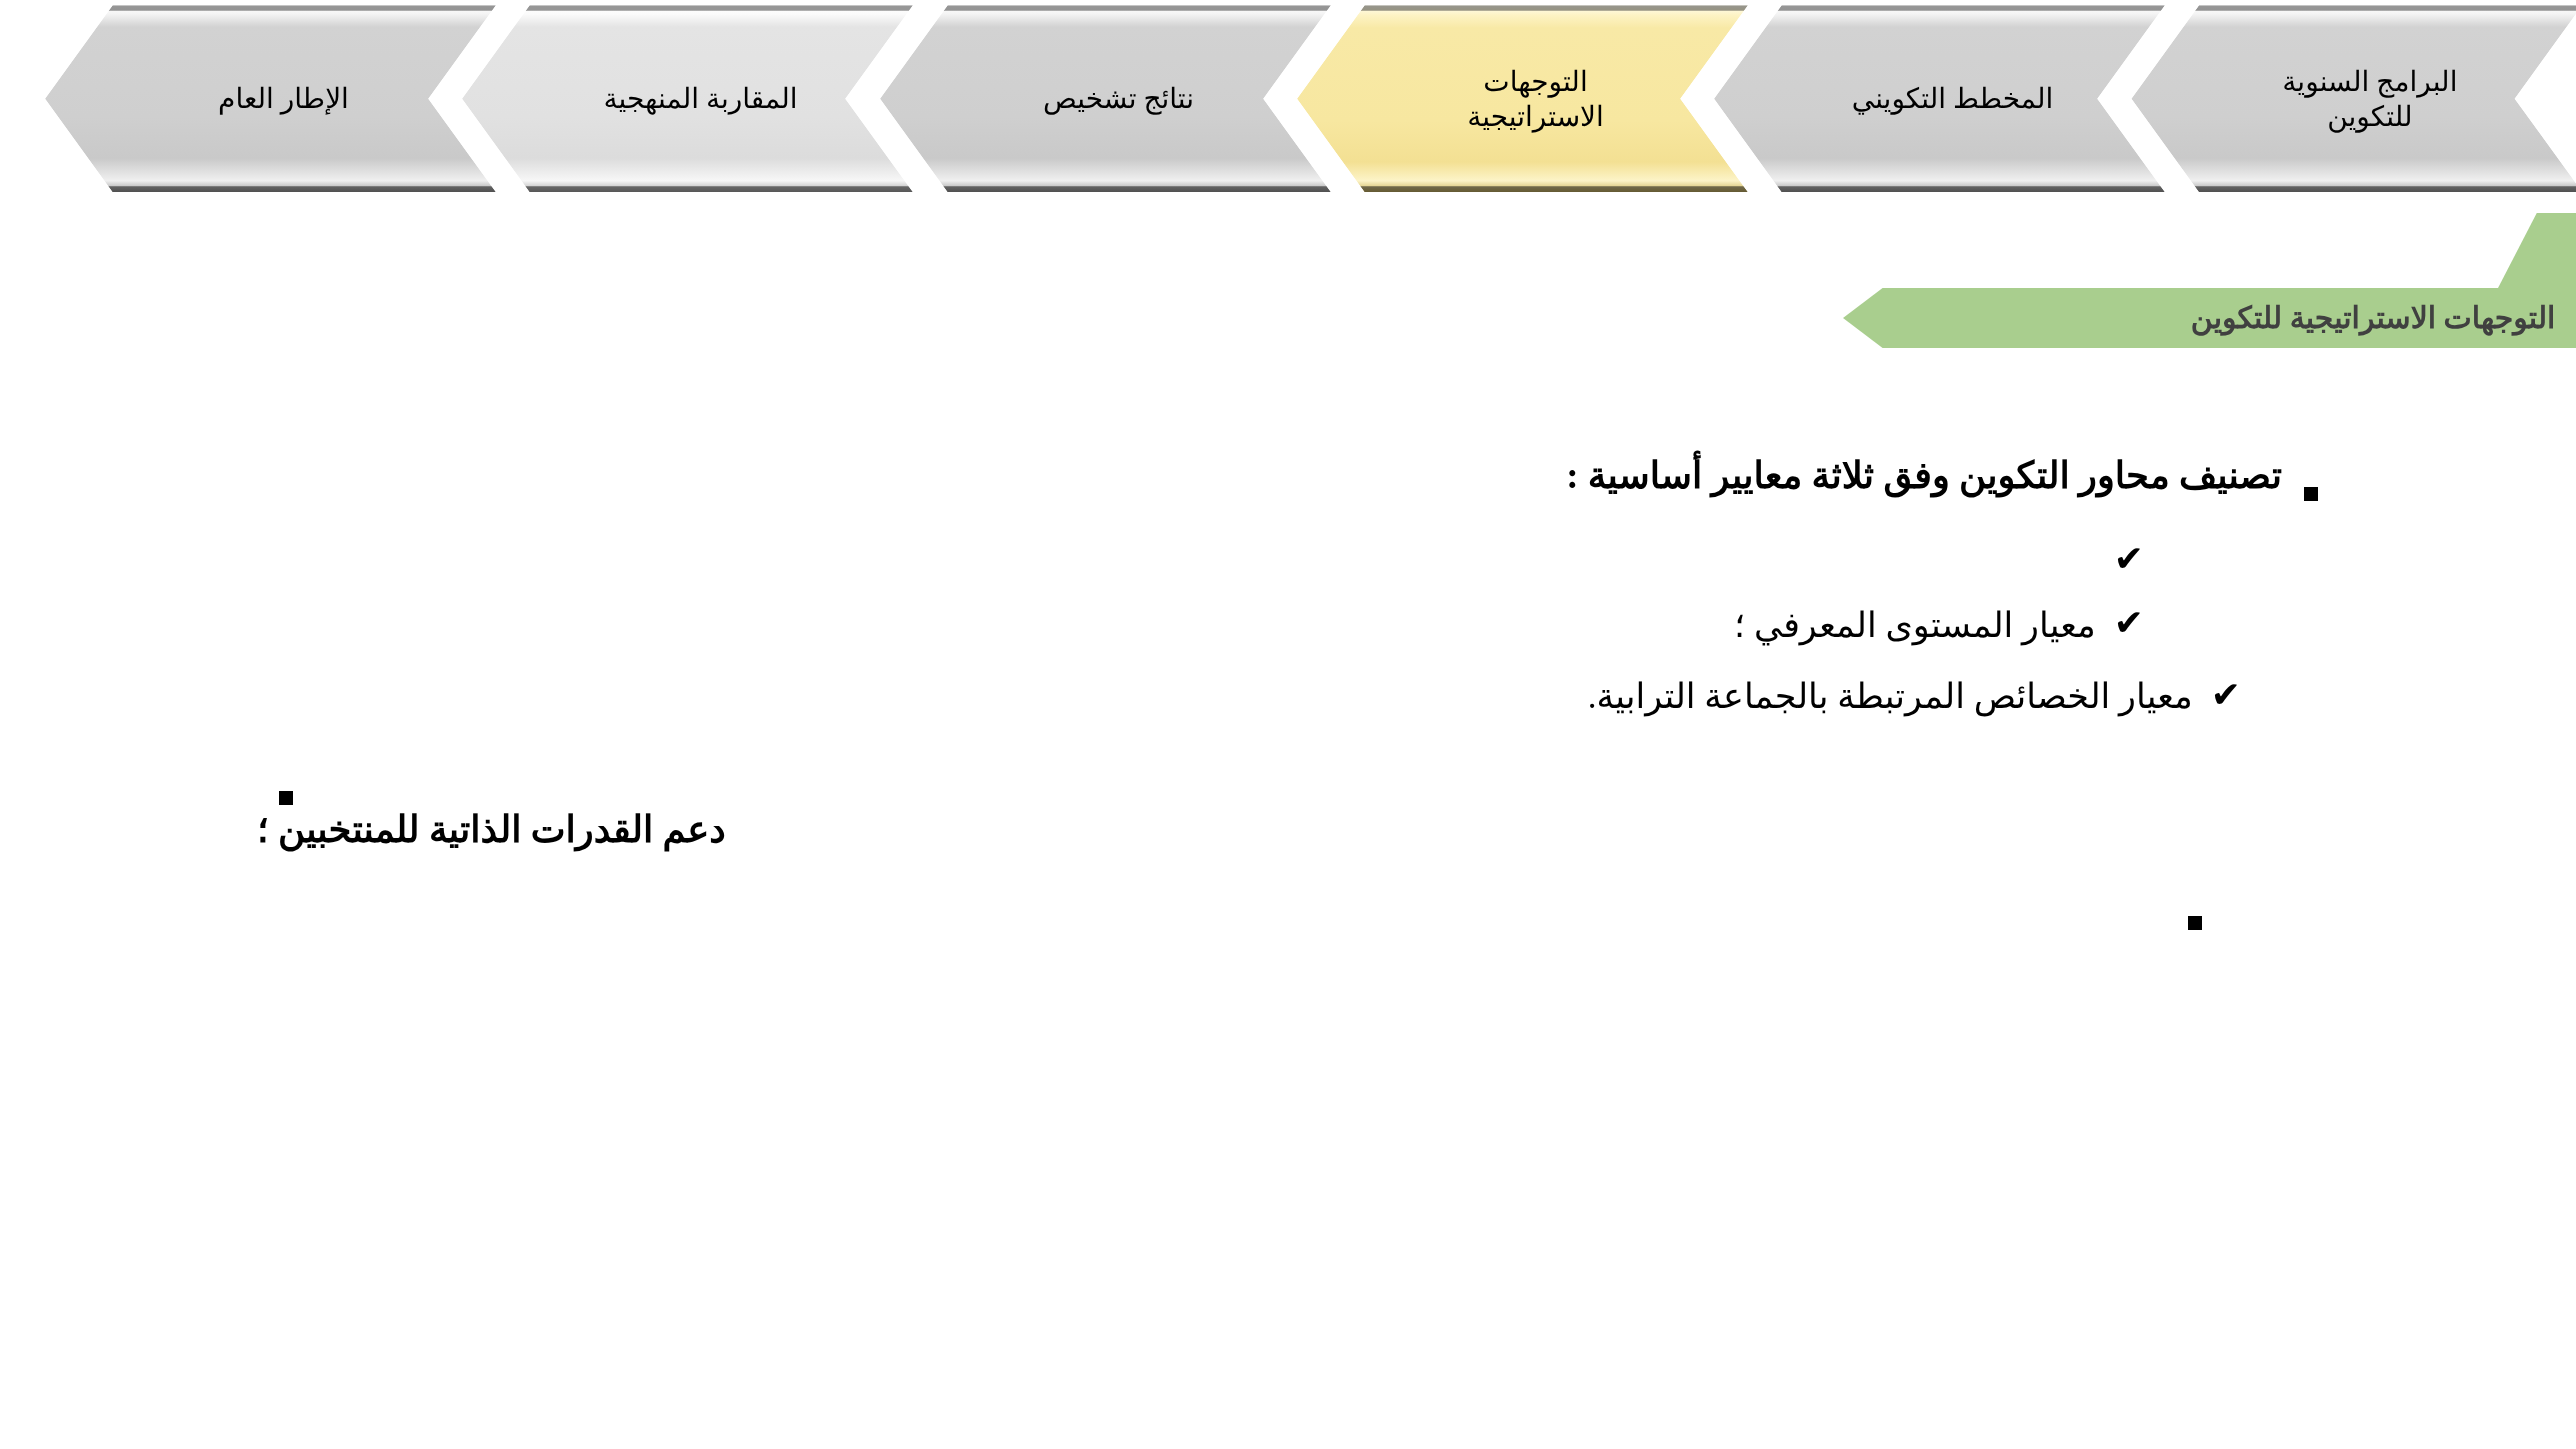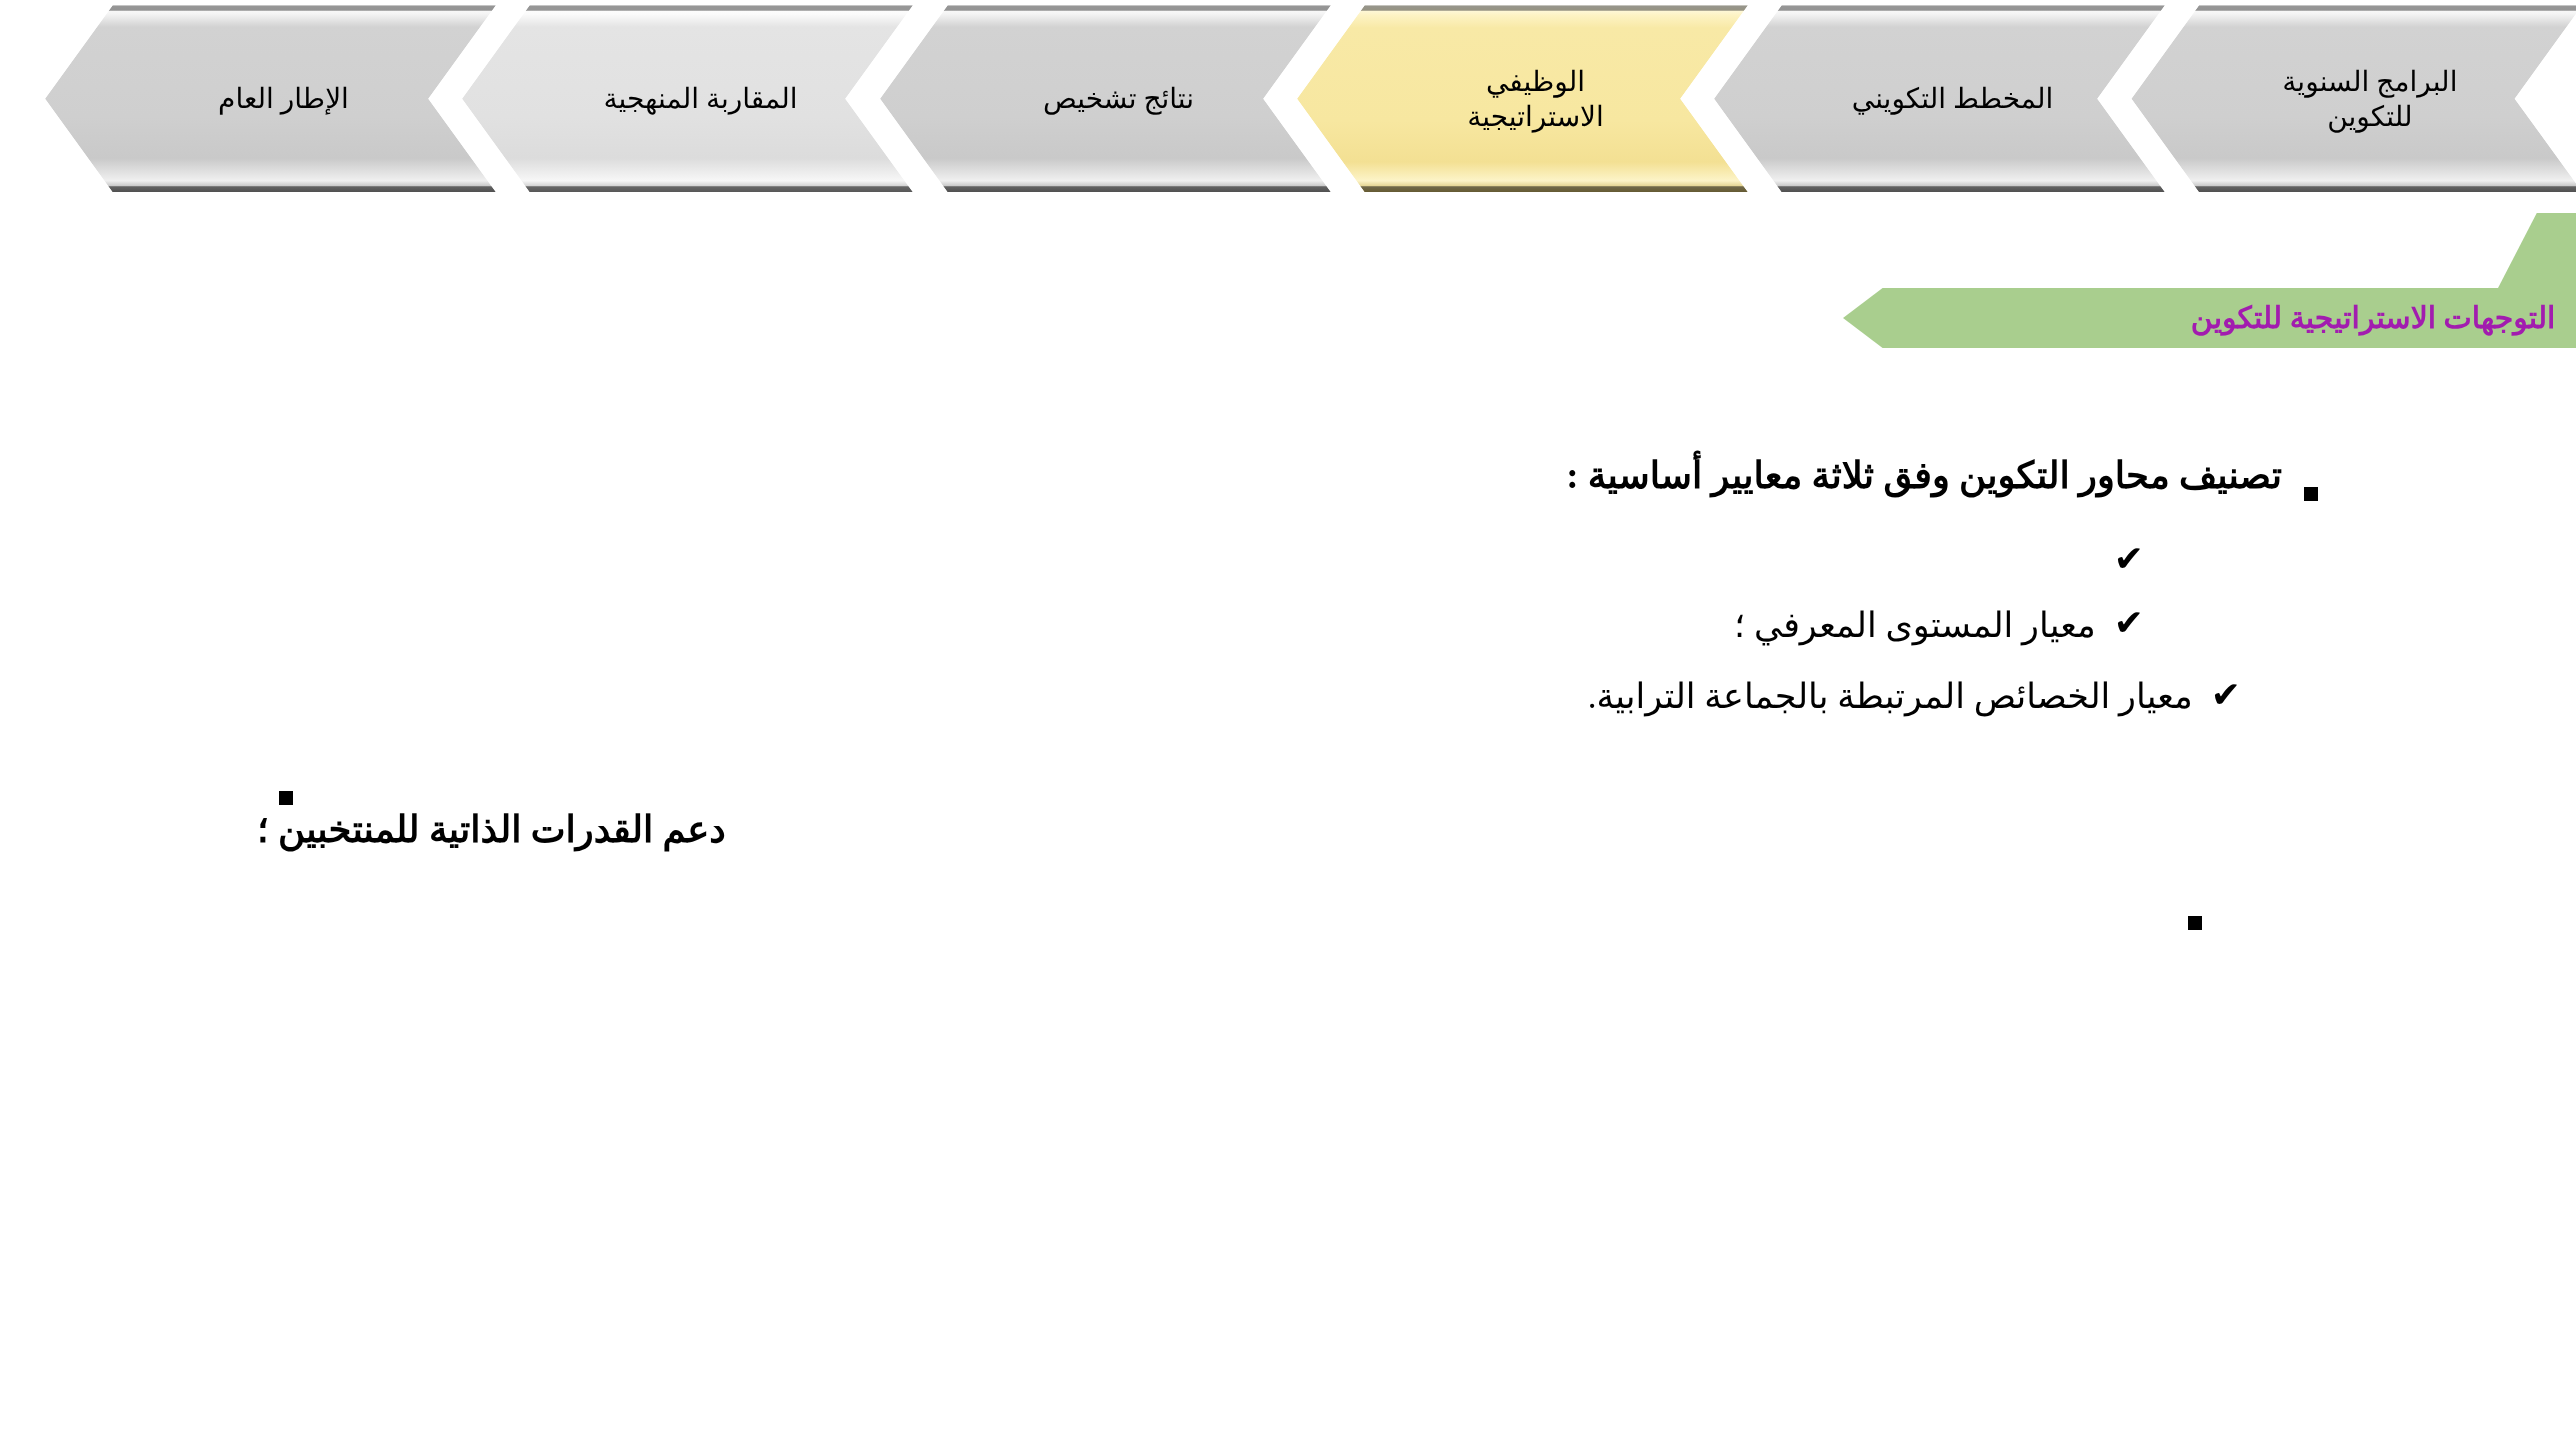--- a/index.html
+++ b/index.html
@@ -113,21 +113,21 @@
     display: flex;
     align-items: center;
     justify-content: flex-start;
     box-sizing: border-box;
     padding-right: 20.6px;
   }
   #title-ribbon .band .txt {
     font-family: "Liberation Serif", "DejaVu Serif", serif;
     font-weight: bold;
     font-size: 30px;
-    color: #a21caf;
+    color: #404040;
     line-height: 1;
     white-space: nowrap;
   }
 
   
   #body {
     position: absolute;
     right: 258px;
     top: 451px;
     width: 2061px;
@@ -201,21 +201,21 @@
 
     <div class="chevron grey" style="right:411px;">
       <div class="shade"></div>
       <div class="edge-dark"></div>
       <div class="label">المخطط التكويني</div>
     </div>
 
     <div class="chevron yellow" style="right:828px;">
       <div class="shade"></div>
       <div class="edge-dark"></div>
-      <div class="label">الوظيفي
+      <div class="label">التوجهات
 الاستراتيجية</div>
     </div>
 
     <div class="chevron grey" style="right:1245px;">
       <div class="shade"></div>
       <div class="edge-dark"></div>
       <div class="label">نتائج تشخيص</div>
     </div>
 
     <div class="chevron grey-light" style="right:1663px;">

